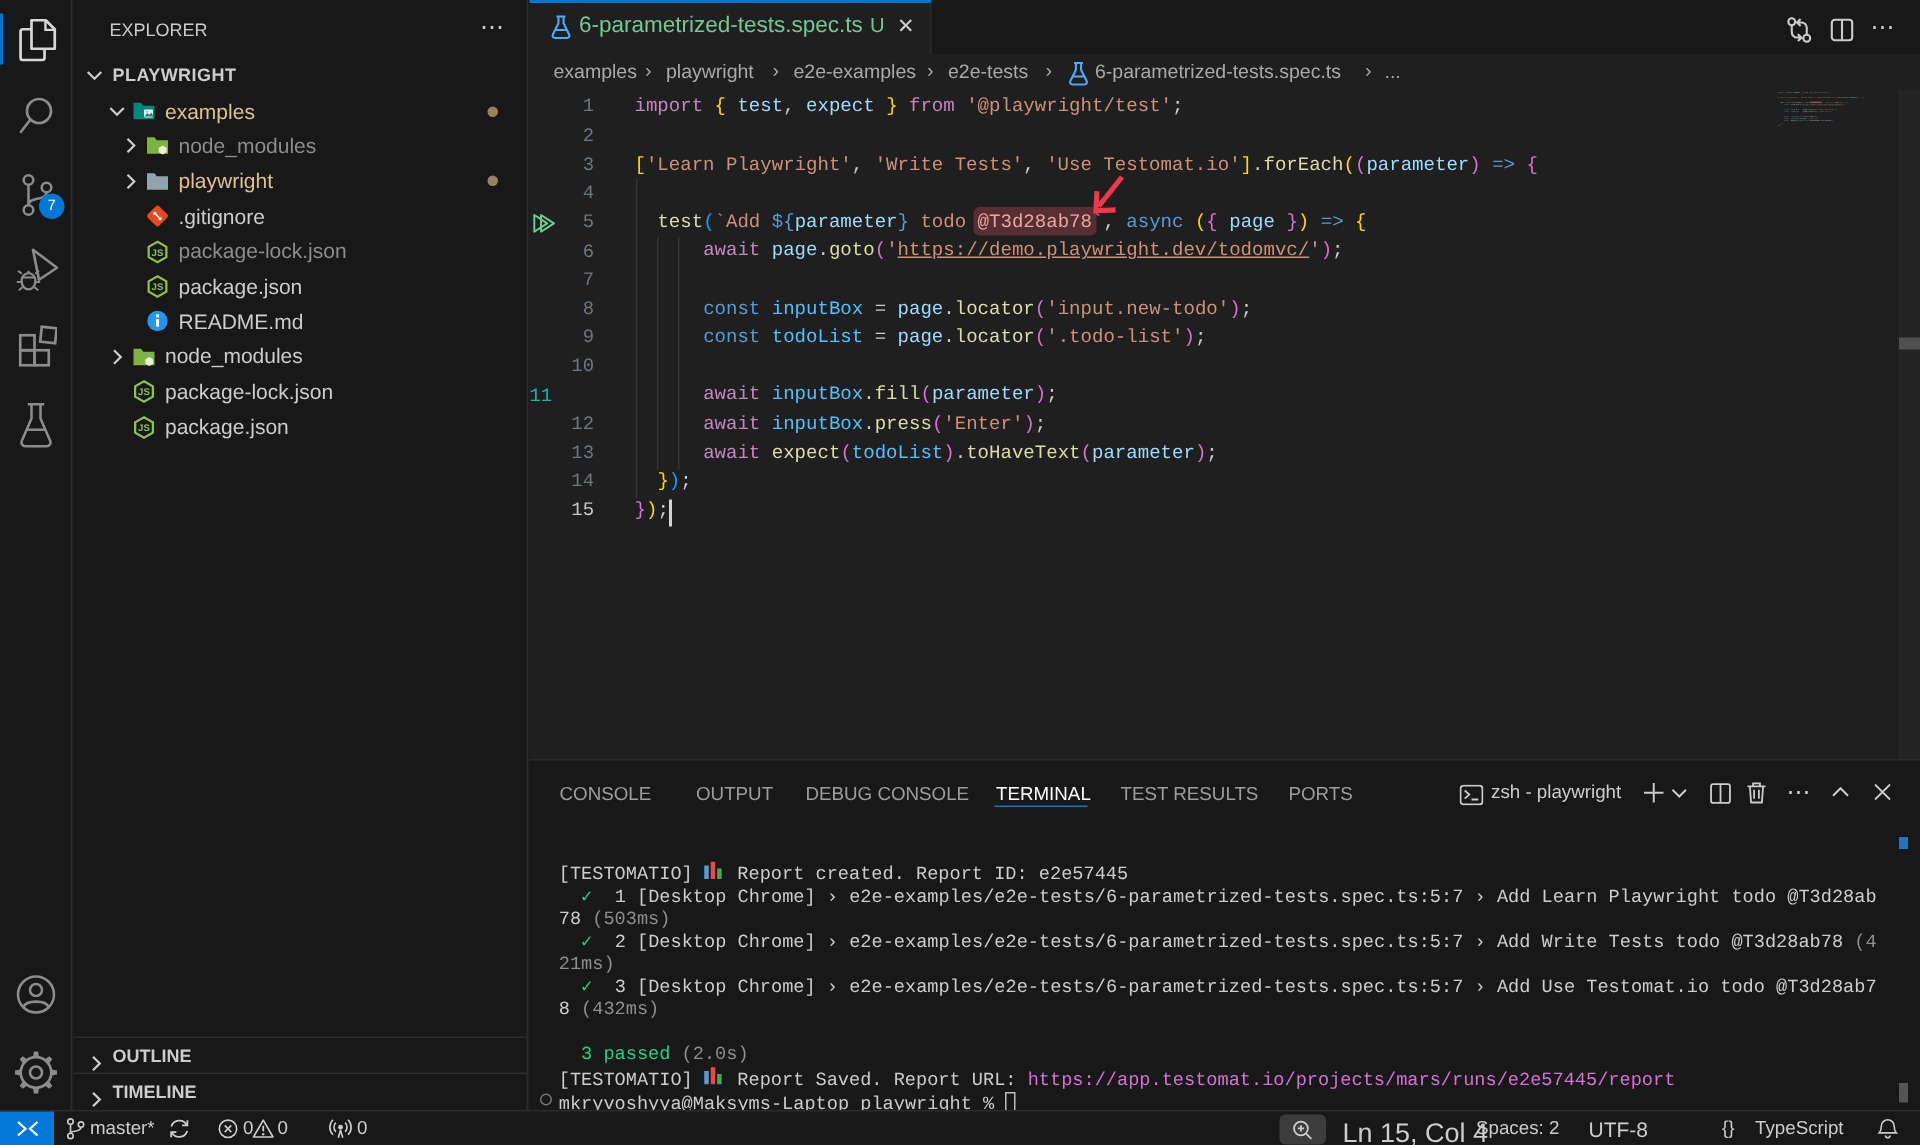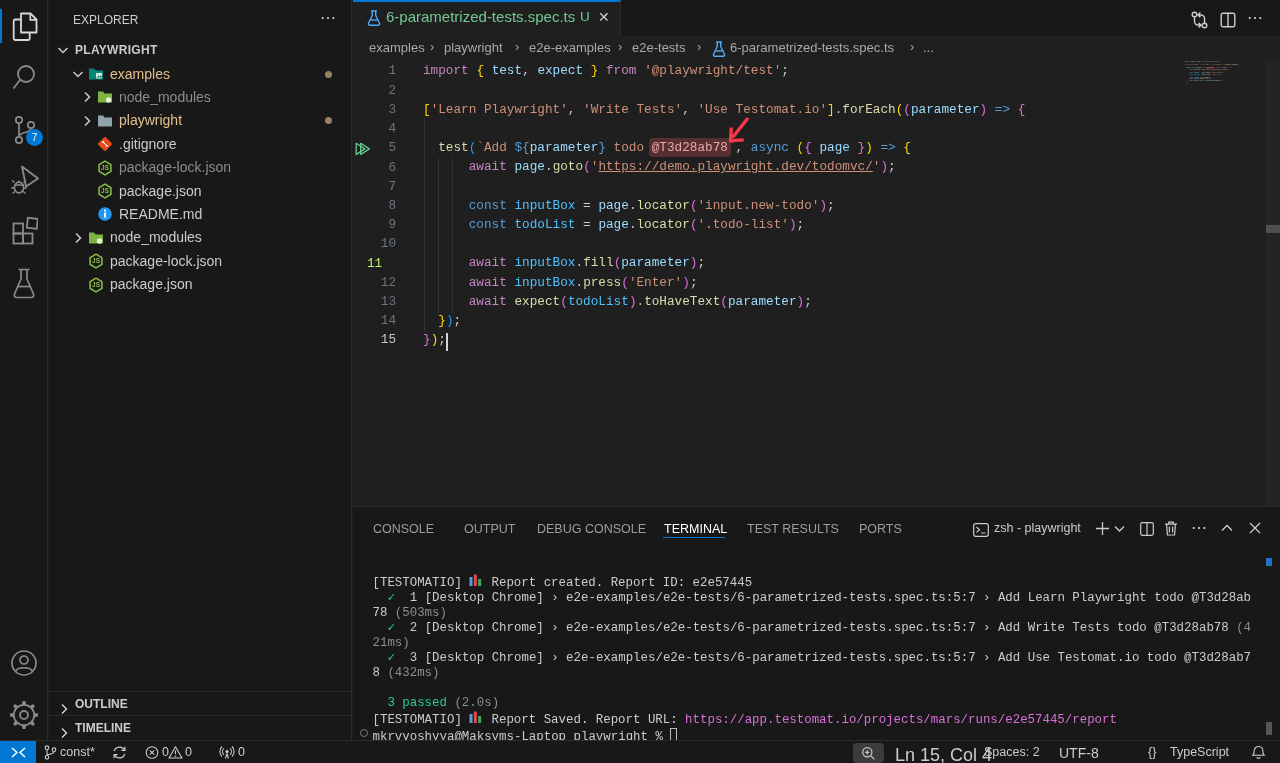--- a/index.html
+++ b/index.html
@@ -201,21 +201,21 @@
       <div class="abs" style="left:0;top:1.4px;width:43px;height:19.21px;line-height:19.21px;text-align:right;font-family:'Liberation Mono',monospace;font-size:12.63px;color:#6e7681;">1</div>
 <div class="abs" style="left:0;top:20.6px;width:43px;height:19.21px;line-height:19.21px;text-align:right;font-family:'Liberation Mono',monospace;font-size:12.63px;color:#6e7681;">2</div>
 <div class="abs" style="left:0;top:39.8px;width:43px;height:19.21px;line-height:19.21px;text-align:right;font-family:'Liberation Mono',monospace;font-size:12.63px;color:#6e7681;">3</div>
 <div class="abs" style="left:0;top:59.0px;width:43px;height:19.21px;line-height:19.21px;text-align:right;font-family:'Liberation Mono',monospace;font-size:12.63px;color:#6e7681;">4</div>
 <div class="abs" style="left:0;top:78.2px;width:43px;height:19.21px;line-height:19.21px;text-align:right;font-family:'Liberation Mono',monospace;font-size:12.63px;color:#6e7681;">5</div>
 <div class="abs" style="left:0;top:97.5px;width:43px;height:19.21px;line-height:19.21px;text-align:right;font-family:'Liberation Mono',monospace;font-size:12.63px;color:#6e7681;">6</div>
 <div class="abs" style="left:0;top:116.7px;width:43px;height:19.21px;line-height:19.21px;text-align:right;font-family:'Liberation Mono',monospace;font-size:12.63px;color:#6e7681;">7</div>
 <div class="abs" style="left:0;top:135.9px;width:43px;height:19.21px;line-height:19.21px;text-align:right;font-family:'Liberation Mono',monospace;font-size:12.63px;color:#6e7681;">8</div>
 <div class="abs" style="left:0;top:155.1px;width:43px;height:19.21px;line-height:19.21px;text-align:right;font-family:'Liberation Mono',monospace;font-size:12.63px;color:#6e7681;">9</div>
 <div class="abs" style="left:0;top:174.3px;width:43px;height:19.21px;line-height:19.21px;text-align:right;font-family:'Liberation Mono',monospace;font-size:12.63px;color:#6e7681;">10</div>
-<div class="abs" style="left:0;top:193.5px;width:43px;height:19.21px;line-height:19.21px;text-align:center;font-family:'Liberation Mono',monospace;font-size:12.63px;color:#bef264;">11</div>
+<div class="abs" style="left:0;top:193.5px;width:43px;height:19.21px;line-height:19.21px;text-align:left;font-family:'Liberation Mono',monospace;font-size:12.63px;color:#14b8a6;">11</div>
 <div class="abs" style="left:0;top:212.7px;width:43px;height:19.21px;line-height:19.21px;text-align:right;font-family:'Liberation Mono',monospace;font-size:12.63px;color:#6e7681;">12</div>
 <div class="abs" style="left:0;top:231.9px;width:43px;height:19.21px;line-height:19.21px;text-align:right;font-family:'Liberation Mono',monospace;font-size:12.63px;color:#6e7681;">13</div>
 <div class="abs" style="left:0;top:251.1px;width:43px;height:19.21px;line-height:19.21px;text-align:right;font-family:'Liberation Mono',monospace;font-size:12.63px;color:#6e7681;">14</div>
 <div class="abs" style="left:0;top:270.3px;width:43px;height:19.21px;line-height:19.21px;text-align:right;font-family:'Liberation Mono',monospace;font-size:12.63px;color:#c6c6c6;">15</div>
 <svg class="abs" style="left:2px;top:82px;" width="16" height="14" viewBox="0 0 16 14">
         <path d="M1.2 1.3 L9.8 6.9 L1.2 12.5 Z" fill="none" stroke="#68cf92" stroke-width="1.3" stroke-linejoin="round"></path>
         <path d="M5.7 1.3 L14.3 6.9 L5.7 12.5 Z" fill="none" stroke="#68cf92" stroke-width="1.3" stroke-linejoin="round"></path>
       </svg>
     </div>
   <div class="abs" style="left:71px;top:59px;width:1px;height:213px;background:#333333;"></div>
@@ -322,21 +322,21 @@
   <div class="abs" style="left:0;top:0;width:36px;height:23px;background:#0078d4;"></div>
   <svg class="abs" style="left:10px;top:4px" width="17" height="15" viewBox="0 0 17 15">
       <path d="M2 3 L7 7.5 L2 12 M15 3 L10 7.5 L15 12" fill="none" stroke="#ffffff" stroke-width="1.5"></path>
     </svg>
 <svg class="abs" style="left:44px;top:4px" width="13" height="15" viewBox="0 0 13 15">
       <circle cx="3" cy="2.7" r="1.8" fill="none" stroke="#cccccc" stroke-width="1.1"></circle>
       <circle cx="3" cy="12.3" r="1.8" fill="none" stroke="#cccccc" stroke-width="1.1"></circle>
       <circle cx="10" cy="4.7" r="1.8" fill="none" stroke="#cccccc" stroke-width="1.1"></circle>
       <path d="M3 4.5 V10.5 M10 6.5 C10 10 3 8.5 3 10.5" fill="none" stroke="#cccccc" stroke-width="1.1"></path>
     </svg>
-<div class="abs" style="left:60px;top:4px;font-size:12.5px;color:#cccccc;">const*</div>
+<div class="abs" style="left:60px;top:4px;font-size:12.5px;color:#cccccc;">master*</div>
 <svg class="abs" style="left:112px;top:4px" width="15" height="15" viewBox="0 0 15 15">
       <path d="M2.2 6 A5.6 5.6 0 0 1 12.6 5.2 M12.8 9 A5.6 5.6 0 0 1 2.4 9.8" fill="none" stroke="#cccccc" stroke-width="1.2"></path>
       <path d="M12.9 1.8 V5.3 H9.4 M2.1 13.2 V9.7 H5.6" fill="none" stroke="#cccccc" stroke-width="1.2"></path>
     </svg>
 <svg class="abs" style="left:145px;top:4px" width="14" height="15" viewBox="0 0 14 15">
       <circle cx="7" cy="7.5" r="5.8" fill="none" stroke="#cccccc" stroke-width="1.1"></circle>
       <path d="M4.8 5.3 L9.2 9.7 M9.2 5.3 L4.8 9.7" stroke="#cccccc" stroke-width="1.1"></path>
     </svg>
 <div class="abs" style="left:162px;top:4px;font-size:12.5px;color:#cccccc;">0</div>
 <svg class="abs" style="left:168px;top:4px" width="15" height="15" viewBox="0 0 15 15">

